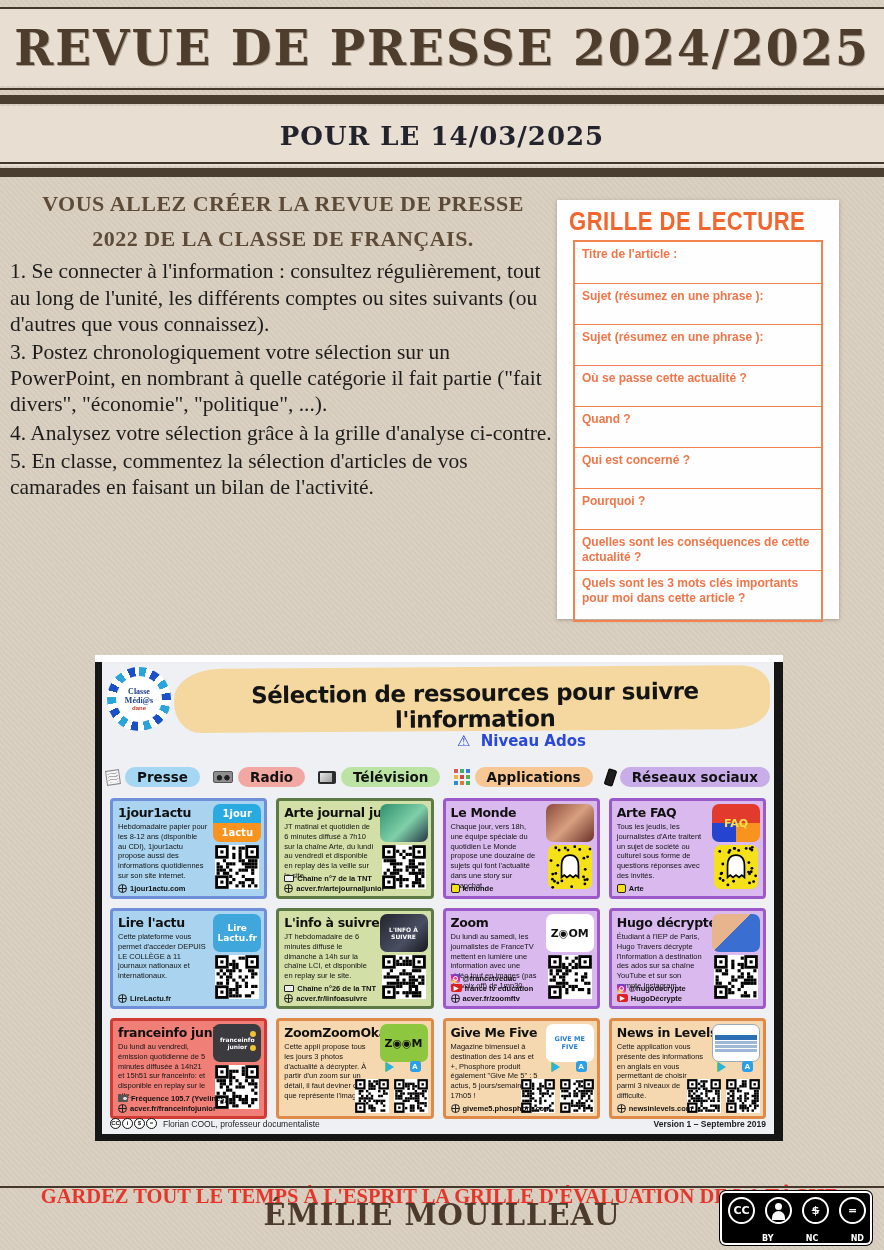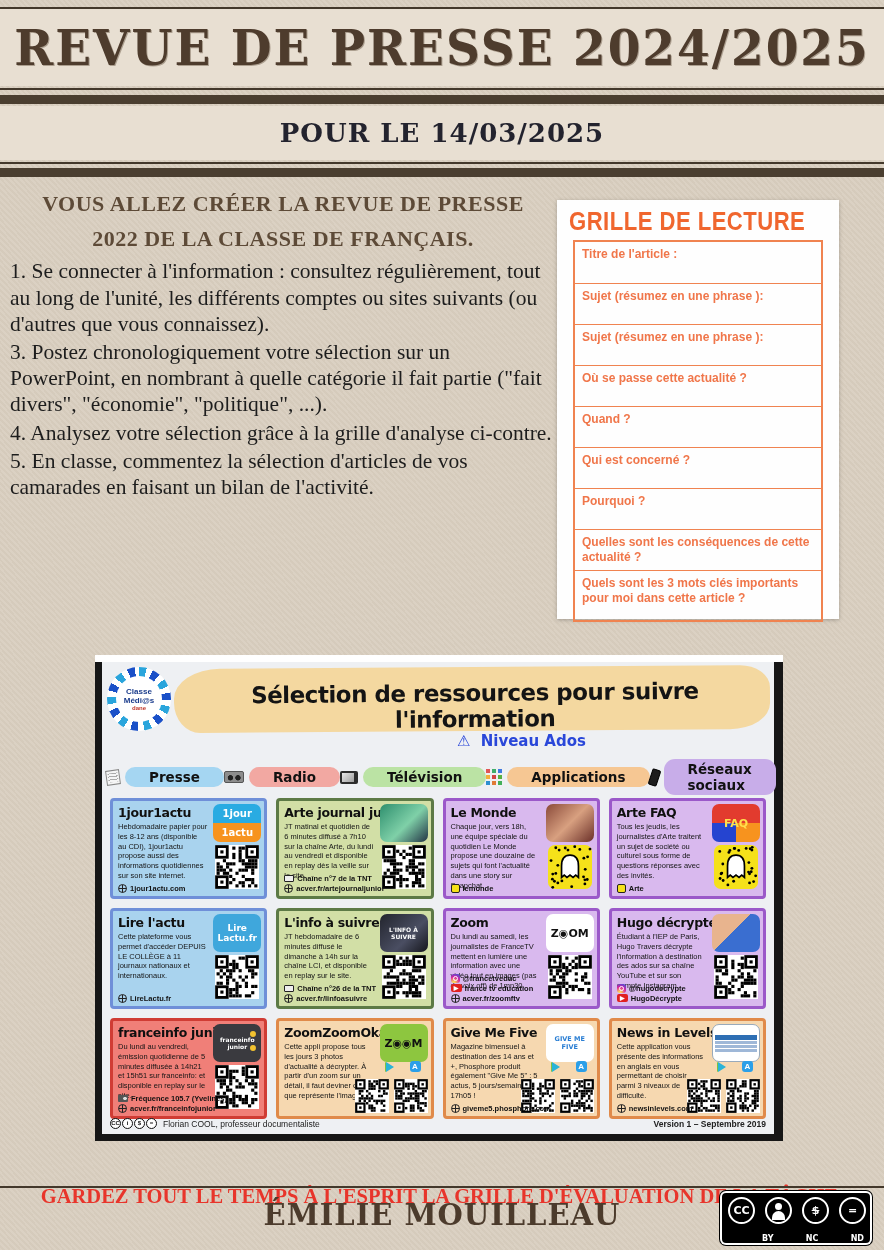--- a/index.html
+++ b/index.html
@@ -9,21 +9,21 @@
           background:#d9cfc0;
           background-image:repeating-linear-gradient(47deg, rgba(255,255,255,.05) 0 2px, rgba(120,100,80,.04) 2px 4px); }
 
   
   .thinline { position:absolute; left:0; right:0; height:2px; background:#43382b; }
   .thickbar { position:absolute; left:0; right:0; height:9px; background:#4a3e30; }
   .band { position:absolute; left:0; right:0; background:#e8dfd2; }
   .title-band { top:9px; height:77px; display:flex; align-items:center; justify-content:center; }
   .main-title { font-family:"DejaVu Serif", serif; font-weight:bold; font-size:47px; letter-spacing:2px;
                 color:#4e3c2d; text-shadow:1px 1px 0 rgba(60,40,20,.35); transform:scaleY(1.05); }
-  .date-band { top:106px; height:54px; display:flex; align-items:center; justify-content:center; }
+  .date-band { top:106px; height:60px; display:flex; align-items:center; justify-content:center; }
   .date-text { font-family:"DejaVu Serif", serif; font-weight:bold; font-size:26px; color:#23232e; letter-spacing:1px; }
 
   
   .instructions { position:absolute; top:186px; left:10px; width:546px; color:#1d1d1d; }
   .instructions h2 { text-align:center; font-size:22px; color:#5d4a37; font-weight:bold; line-height:1.6; letter-spacing:.5px; }
   .instructions p { font-size:21.5px; line-height:1.22; margin-top:2px; }
 
   
   .grille-panel { position:absolute; left:557px; top:200px; width:282px; height:419px; background:#fefefe;
                   box-shadow:0 1px 4px rgba(0,0,0,.25); font-family:"Liberation Sans", sans-serif; }
@@ -36,34 +36,34 @@
 
   
   .info-outer { position:absolute; left:95px; top:655px; width:688px; height:486px; background:#161616; }
   .info-topstrip { position:absolute; top:0; left:0; right:0; height:7px; background:#fff; }
   .info-inner { position:absolute; left:7px; right:9px; top:7px; bottom:7px; background:#eef0f3;
                 font-family:"Liberation Sans", sans-serif; }
   .ig-logo { position:absolute; left:5px; top:5px; width:64px; height:64px; border-radius:50%;
              background:repeating-conic-gradient(#2aa5dc 0 14deg, #fff 14deg 26deg, #1a50c8 26deg 40deg, #fff 40deg 52deg); }
   .ig-logo-in { position:absolute; inset:9px; border-radius:50%; background:#fff; display:flex; flex-direction:column;
                 align-items:center; justify-content:center; text-align:center; }
-  .ig-logo-main { font-size:8px; font-weight:bold; color:#1a3c8c; }
+  .ig-logo-main { font-size:8px; font-weight:bold; color:#1a3c8c;font-family:Liberation Serif, serif; }
   .ig-logo-sub { font-size:6px; color:#c0392b; font-weight:bold; }
   .ig-blob { position:absolute; left:72px; top:5px; right:4px; height:64px; background:#f4d8a0;
              border-radius:46px 30px 40px 26px / 30px 22px 26px 30px; transform:rotate(-.4deg); }
   .ig-title { position:absolute; left:80px; right:6px; top:18px; text-align:center; font-family:"DejaVu Sans", sans-serif;
               font-weight:bold; font-size:23px; color:#141414; transform:rotate(-.6deg); letter-spacing:-.5px; }
   .ig-level { position:absolute; left:355px; top:70px; color:#2947d9; font-weight:bold; font-size:15px;
               font-family:"DejaVu Sans", sans-serif; }
   .ig-level .warn { color:#2947d9; font-size:15px; margin-right:5px; }
 
   .ig-cats { position:absolute; top:100px; left:4px; right:4px; height:30px; display:flex; justify-content:space-between; align-items:center; }
   .cat { display:flex; align-items:center; gap:5px; }
   .cat-label { font-family:"DejaVu Sans", sans-serif; font-weight:bold; font-size:13.5px; color:#111;
-               padding:2px 24px; border-radius:11px; }
+               padding:2px 12px; border-radius:11px; }
   .hl-blue { background:#a5d6f2; } .hl-pink { background:#f2a8a2; } .hl-green { background:#bbe3a4; }
   .hl-orange { background:#f6c793; } .hl-purple { background:#c8ade9; }
 
   
   .ic-press { width:14px; height:15px; background:#f5f5f5; border:1px solid #888; transform:rotate(-8deg);
               background-image:repeating-linear-gradient(#aaa 0 1px, transparent 1px 3px); background-size:10px 9px;
               background-position:1px 2px; background-repeat:no-repeat; }
   .ic-radio { width:20px; height:12px; background:radial-gradient(circle at 30% 58%, #222 2.4px, transparent 3px),
               radial-gradient(circle at 72% 58%, #222 2.4px, transparent 3px), #8d8d8d; border-radius:2px; border:1px solid #555; }
   .ic-tv { width:18px; height:13px; background:#2c2c2c; border-radius:2px; position:relative; }

